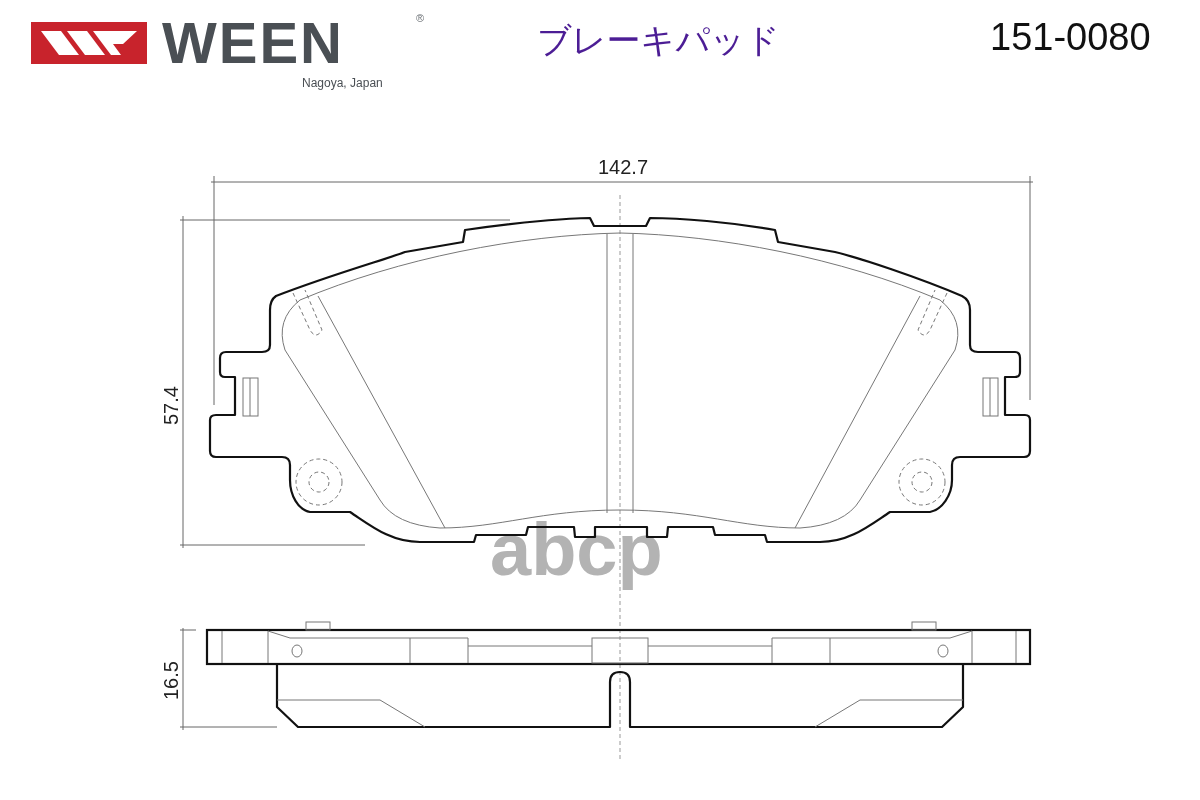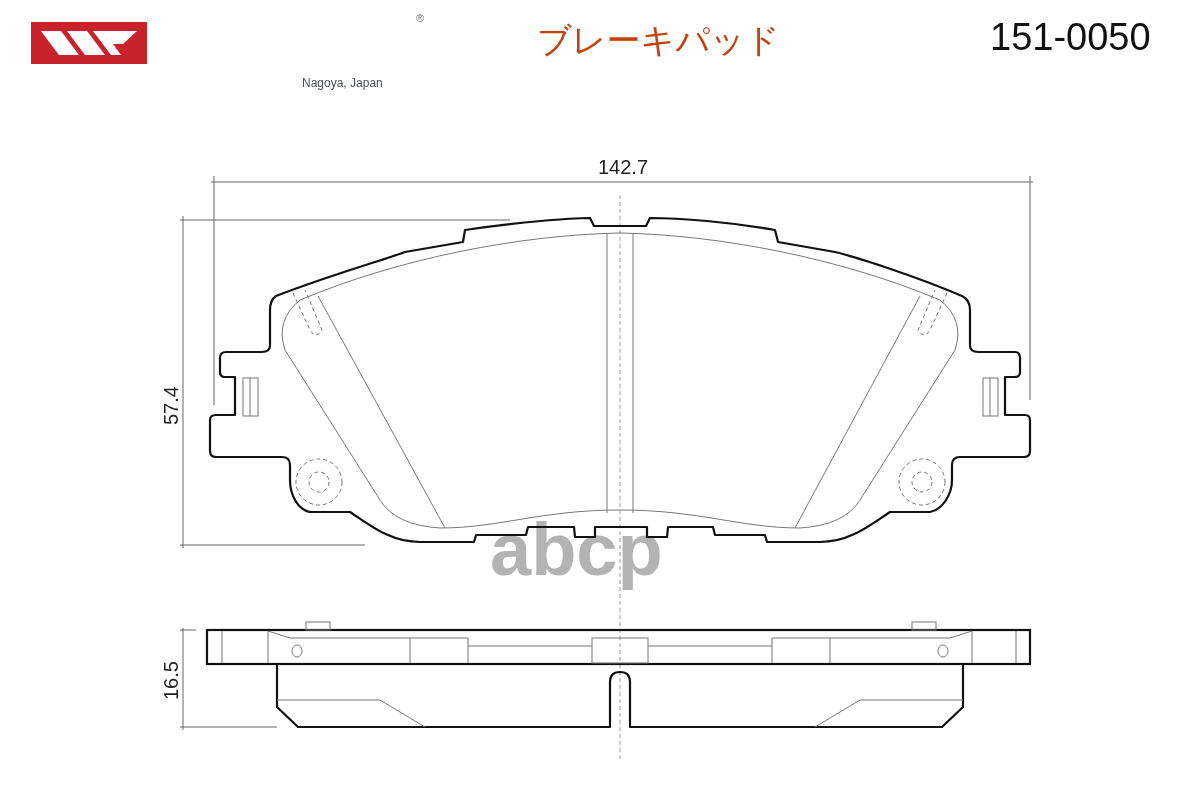--- a/index.html
+++ b/index.html
@@ -2,41 +2,42 @@
 <html><head>
 <meta charset="utf-8">
 <style>
   html, body { margin: 0; padding: 0; background: #ffffff; }
   body { width: 1200px; height: 800px; position: relative; overflow: hidden; font-family: "Liberation Sans", sans-serif; }
   .header { position: absolute; left: 0; top: 0; width: 1200px; height: 100px; }
   .logo-box { position: absolute; left: 31px; top: 22px; width: 116px; height: 42px; background: #c8232c; }
   .logo-text { position: absolute; left: 162px; top: 14px; font-size: 58px; font-weight: bold; color: #4a4f54; letter-spacing: 2px; line-height: 58px; }
   .logo-reg { position: absolute; left: 416px; top: 12px; font-size: 11px; color: #6a6f74; }
   .logo-sub { position: absolute; left: 302px; top: 76px; font-size: 12px; color: #4a4f54; }
-  .title-jp { position: absolute; left: 537px; top: 18px; font-size: 34px; color: #c2410c; font-family: "DejaVu Sans", sans-serif; }
+  .title-jp { position: absolute; left: 537px; top: 18px; font-size: 34px; color: #4c1d95; font-family: "DejaVu Sans", sans-serif; }
   .part-no { position: absolute; left: 990px; top: 16px; font-size: 38px; color: #111; }
   .drawing { position: absolute; left: 0; top: 0; }
   .dim-label { font-family: "Liberation Sans", sans-serif; font-size: 20px; fill: #222; }
   .watermark { font-family: "Liberation Sans", sans-serif; font-size: 74px; font-weight: bold; fill: #b3b3b3; }
 </style>
 </head>
 <body>
 
 <div class="header">
   <div class="logo-box">
     <svg width="116" height="42" viewBox="0 0 116 42">
       <polygon points="10,9 30,9 48,33 28,33" fill="#fff"></polygon>
       <polygon points="36,9 56,9 74,33 54,33" fill="#fff"></polygon>
       <polygon points="62,9 106,9 92,22 82,22 90,33 80,33" fill="#fff"></polygon>
     </svg>
   </div>
+  <div class="logo-text">WEEN</div>
   <div class="logo-reg">®</div>
   <div class="logo-sub">Nagoya, Japan</div>
   <div class="title-jp">ブレーキパッド</div>
-  <div class="part-no">151-0050</div>
+  <div class="part-no">151-0080</div>
 </div>
 
 <svg class="drawing" width="1200" height="800" viewBox="0 0 1200 800">
 
   <text x="490" y="575" class="watermark">abcp</text>
 
   <line x1="620" y1="195" x2="620" y2="760" stroke="#999" stroke-width="1" stroke-dasharray="4,3"></line>
 
   <g stroke="#666" stroke-width="1">
     <line x1="211" y1="182" x2="1033" y2="182"></line>

